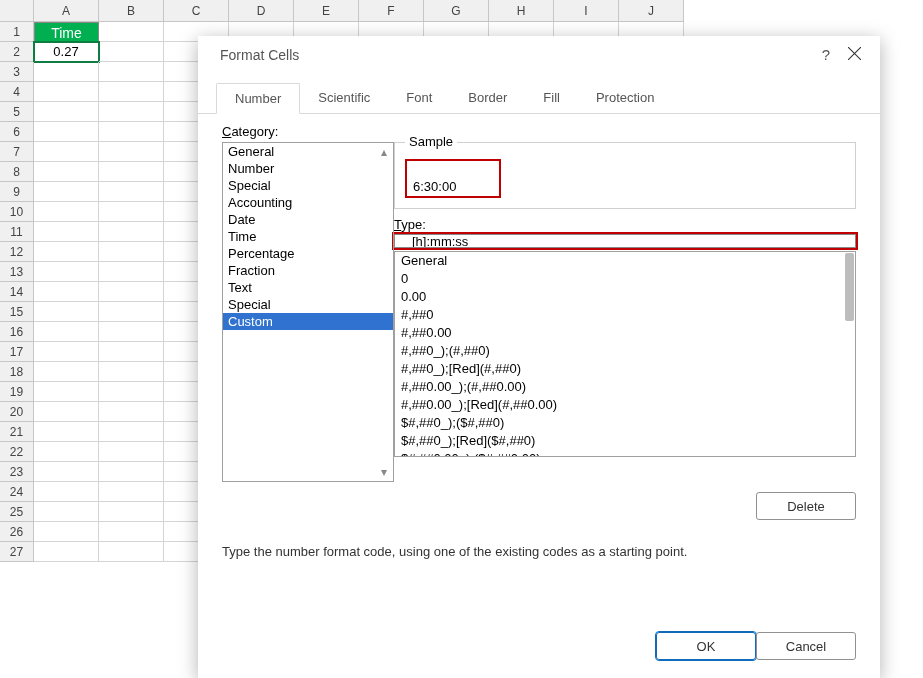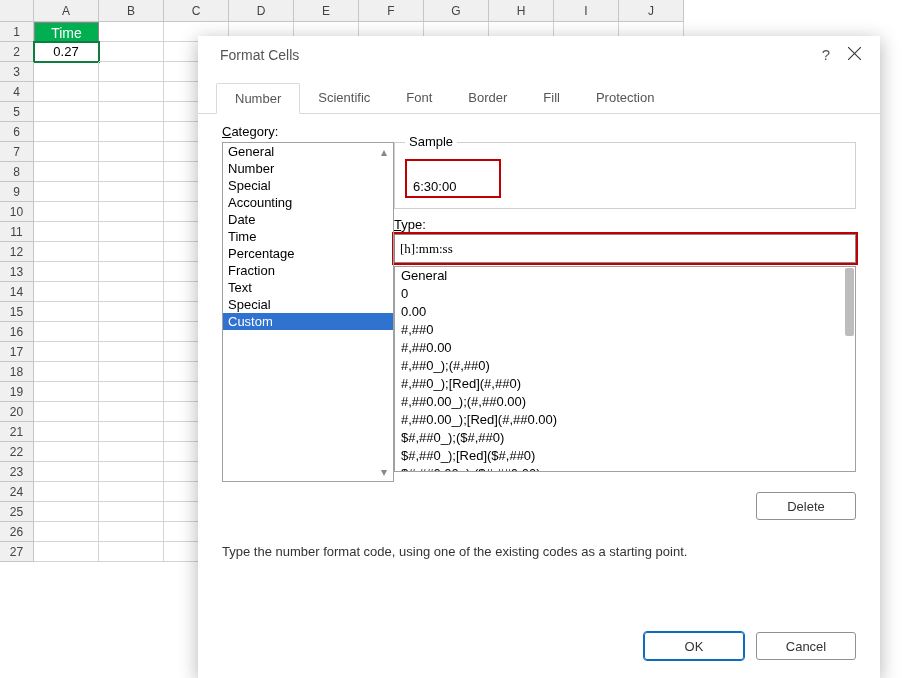--- a/index.html
+++ b/index.html
@@ -169,27 +169,27 @@
     .sample-red {
       display: inline-block;
       border: 2px solid #c00000;
       padding: 18px 20px 2px 6px;
       font-size: 13px;
       min-width: 96px;
     }
     .type-label { font-size: 13px; margin-bottom: 2px; }
     .type-input {
       width: 100%;
-      height: 29px;
+      height: 14px;
       border: 1px solid #888;
       outline: 2px solid #c00000;
       outline-offset: 0;
-      padding: 2px 5px;
-      font-size: 13px;
-      font-family: Liberation Serif, serif;
+      padding: 2px 17px;
+      font-size: 13px;
+      font-family: Liberation Sans, sans-serif;
       margin-bottom: 3px;
     }
     .format-list {
       border: 1px solid #a0a0a0;
       height: 206px;
       overflow: hidden;
       position: relative;
     }
     .format-list .fmt {
       padding: 0 6px;
@@ -221,21 +221,20 @@
     .hint {
       padding: 24px 24px 0 24px;
       font-size: 13px;
       color: #333;
     }
     .dialog-btns {
       position: absolute;
       bottom: 18px;
       right: 24px;
       display: flex;
-      gap: 12px;
     }
     .btn.primary {
       border: 1px solid #0f6cbd;
       outline: 1px solid #0f6cbd;
     }
   </style>
 </head>
 <body>
 
 <div class="spreadsheet">

